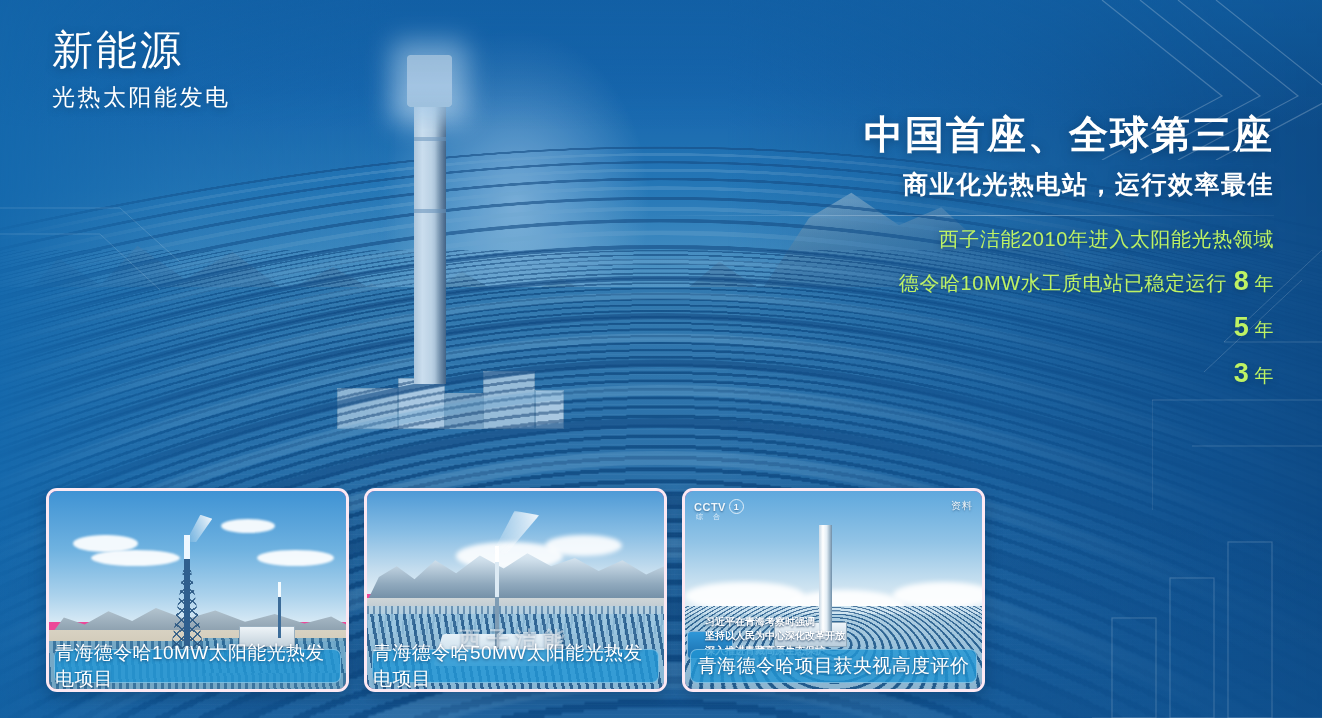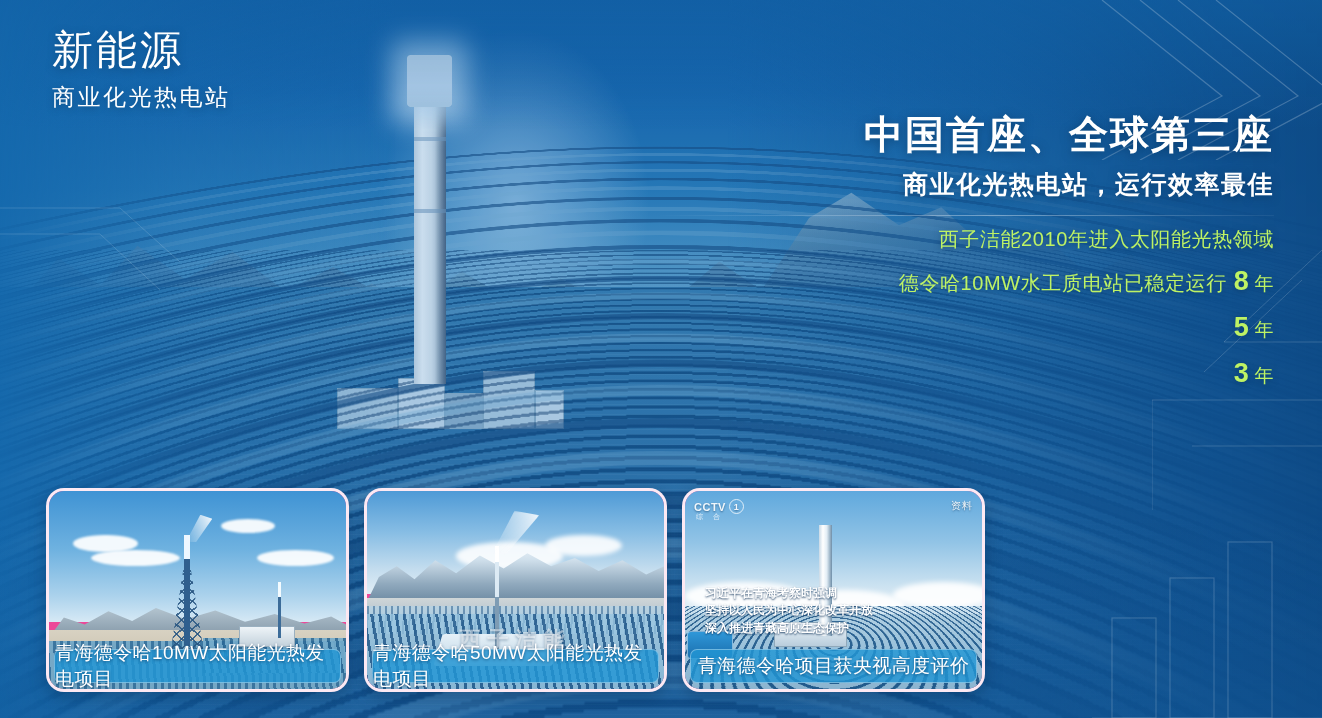--- a/index.html
+++ b/index.html
@@ -113,21 +113,21 @@
   .bullets{margin-top:13px;}
   .bullet{font-size:20px;color:#bef264;letter-spacing:.6px;line-height:1;
       margin-bottom:19px;text-shadow:0 1px 6px rgba(4,40,76,.5);
       display:flex;justify-content:flex-end;align-items:baseline;}
   .b-txt{white-space:nowrap;}
   .b-num{font-size:27px;font-weight:bold;margin:0 5px 0 7px;line-height:1;}
   .b-unit{font-size:19px;}
 
   
   .cards{position:absolute;left:46px;bottom:26px;display:flex;gap:15px;}
-  .card{position:relative;width:297px;height:198px;border-radius:18px;
+  .card{position:relative;width:297px;height:198px;border-radius:11px;
       background:#ec4899;border:3px solid rgba(255,255,255,.88);
       box-shadow:0 5px 16px rgba(5,40,76,.35);overflow:hidden;}
   .card-img{position:absolute;inset:0;overflow:hidden;}
   .cap{position:absolute;left:5px;right:5px;bottom:6px;height:32px;
       border-radius:7px;background:rgba(34,150,212,.82);
       border:1px solid rgba(255,255,255,.35);
       display:flex;align-items:center;justify-content:center;
       color:#ffffff;font-size:19px;letter-spacing:.4px;
       text-shadow:0 1px 3px rgba(6,48,88,.65);}
 
@@ -198,22 +198,22 @@
       background:linear-gradient(180deg,#eef5fa,#b9cddc);border:1px solid #8fa8ba;}
   .cctv{position:absolute;left:9px;top:8px;color:#ffffff;font-size:11px;font-weight:bold;
       letter-spacing:.5px;opacity:.9;text-shadow:0 1px 2px rgba(10,50,90,.6);
       display:flex;align-items:center;gap:3px;}
   .cctv-n{border:1px solid rgba(255,255,255,.85);border-radius:50%;
       width:13px;height:13px;display:flex;align-items:center;justify-content:center;font-size:9px;}
   .cctv-sub{position:absolute;left:11px;top:21px;color:rgba(255,255,255,.78);
       font-size:7px;letter-spacing:4px;}
   .ziliao{position:absolute;right:9px;top:8px;color:rgba(255,255,255,.92);
       font-size:10px;letter-spacing:1px;text-shadow:0 1px 2px rgba(10,50,90,.6);}
-  .ticker{position:absolute;left:20px;right:8px;bottom:52px;
-      color:#ffffff;font-size:12px;line-height:1.45;font-weight:bold;
+  .ticker{position:absolute;left:20px;right:8px;bottom:31px;
+      color:#ffffff;font-size:10px;line-height:1.45;font-weight:bold;
       text-shadow:0 1px 2px rgba(8,44,82,.85);}
   .ticker div{white-space:nowrap;}
   .news-badge{position:absolute;left:2px;bottom:30px;width:44px;height:26px;
       border-radius:4px;background:linear-gradient(180deg,#2f97d8,#1b6fae);
       border:1px solid rgba(255,255,255,.45);}
 </style>
 </head>
 <body>
 
 <div class="slide">
@@ -332,21 +332,21 @@
     <svg class="dec-l" width="180" height="120" viewBox="0 0 180 120" fill="none">
       <g stroke="rgba(255,255,255,.14)" stroke-width="1" fill="none">
         <path d="M0 18 L120 18 L180 72"></path>
         <path d="M0 44 L100 44 L160 100"></path>
       </g>
     </svg>
   </div>
 
   <div class="title-wrap">
     <div class="title">新能源</div>
-    <div class="subtitle">商业化光热电站</div>
+    <div class="subtitle">光热太阳能发电</div>
   </div>
 
   <div class="right">
     <div class="headline">中国首座、全球第三座</div>
     <div class="subhead">商业化光热电站，运行效率最佳</div>
     <div class="rule"></div>
     <div class="bullets" id="bullets">
         <div class="bullet">
           <span class="b-txt">西子洁能2010年进入太阳能光热领域</span>
         </div>

